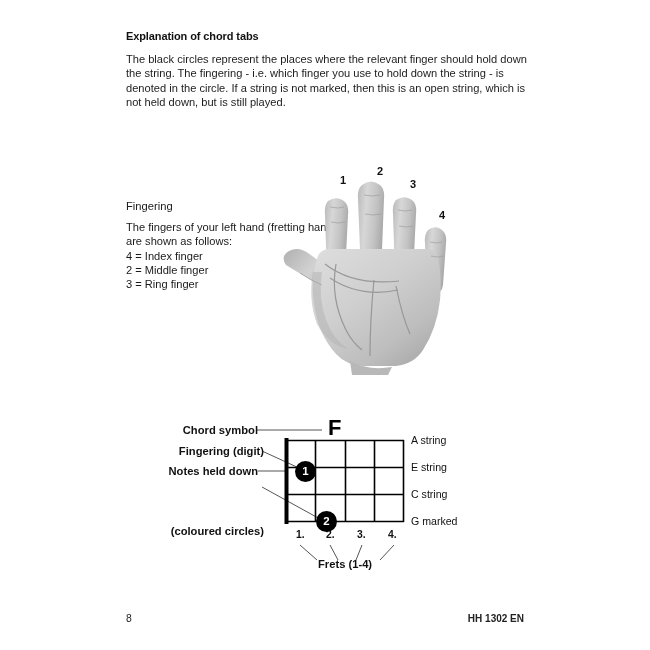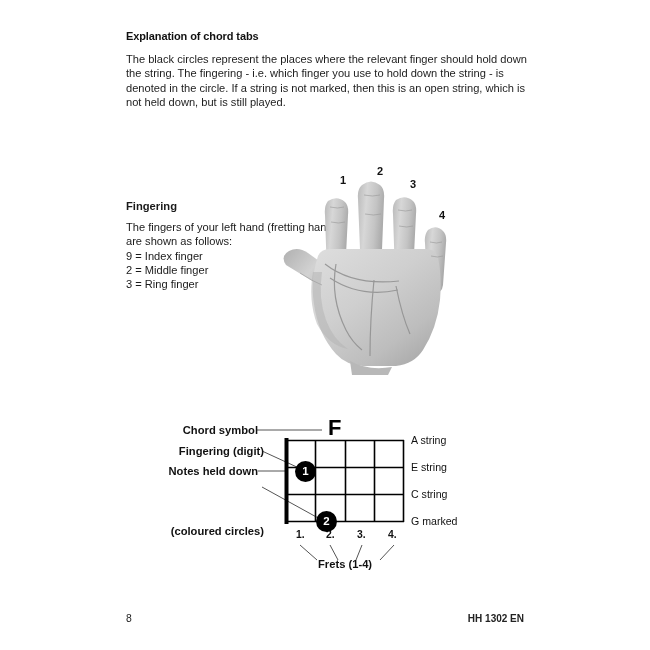--- a/index.html
+++ b/index.html
@@ -47,21 +47,21 @@
     color: #1c1c1c;
   }
   .intro p { margin: 0; }
 
   
   .fingering-title {
     position: absolute;
     left: 126px;
     top: 200px;
     font-size: 11.2px;
-    font-weight: bold;
+    font-weight: normal;
     text-align: right;
   }
   .fingering-body {
     position: absolute;
     left: 126px;
     top: 220px;
     width: 215px;
     font-size: 11.1px;
     line-height: 14.3px;
   }
@@ -172,21 +172,21 @@
   <div class="heading">Explanation of chord tabs</div>
 
   <div class="intro">
     <p>The black circles represent the places where the relevant finger should hold down the string. The fingering - i.e. which finger you use to hold down the string - is denoted in the circle. If a string is not marked, then this is an open string, which is not held down, but is still played.</p>
   </div>
 
   <div class="fingering-title">Fingering</div>
   <div class="fingering-body">
     <div>The fingers of your left hand (fretting hand)</div>
     <div>are shown as follows:</div>
-    <div>9 = Index finger</div>
+    <div>4 = Index finger</div>
     <div>2 = Middle finger</div>
     <div>3 = Ring finger</div>
   </div>
 
   <div class="hand-wrap">
     <svg class="hand-photo" viewBox="0 0 200 215">
       <defs>
         <linearGradient id="skinA" x1="0" y1="0" x2="1" y2="0.3">
           <stop offset="0%" stop-color="#b9b9b9"></stop>
           <stop offset="35%" stop-color="#d7d7d7"></stop>

